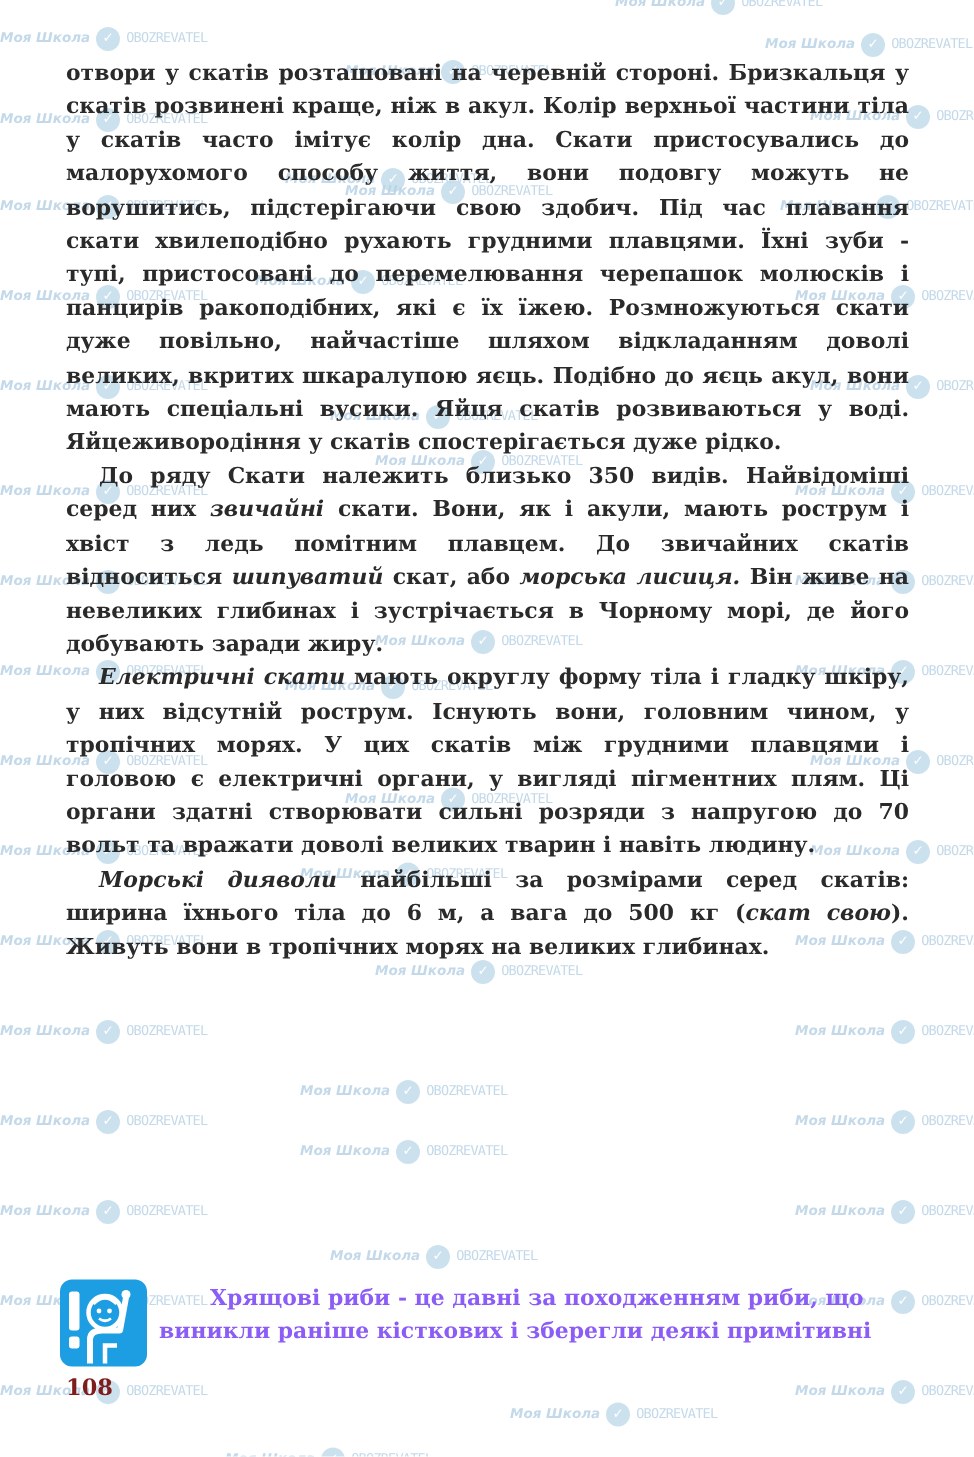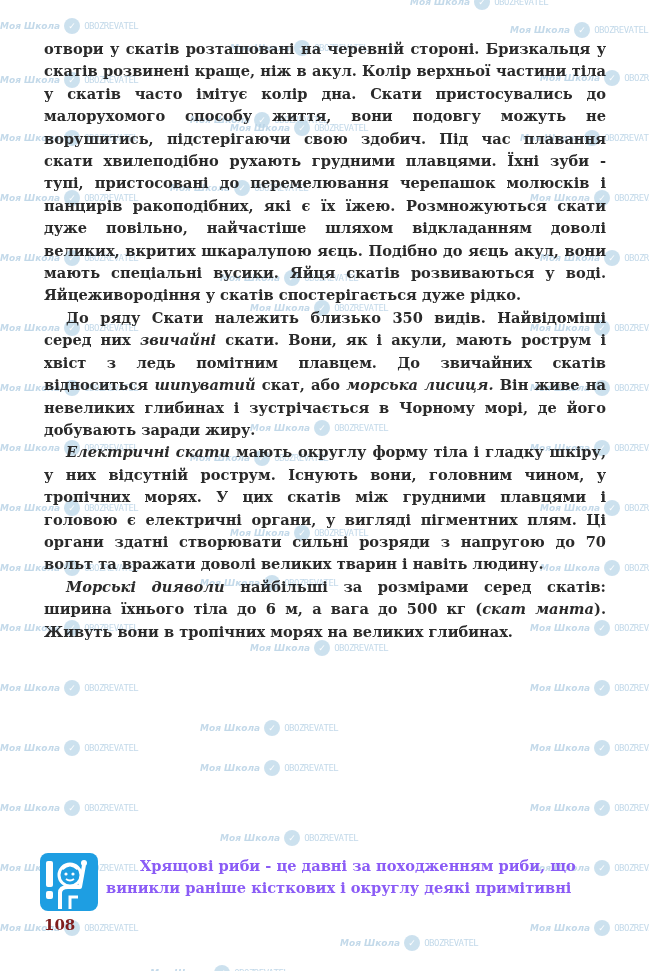--- a/index.html
+++ b/index.html
@@ -290,37 +290,37 @@
       <span class="school">Моя Школа</span>
       <span class="circ">✓</span>
       <span class="obz">OBOZREVATEL</span>
     </div>
   </div>
 
 <div class="page" id="page-body">
     <p class="para"><span>отвори у скатів розташовані на черевній стороні. Бризкальця у скатів розвинені краще, ніж в акул. Колір верхньої частини тіла у скатів часто імітує колір дна. Скати пристосувались до малорухомого способу життя, вони подовгу можуть не ворушитись, підстерігаючи свою здобич. Під час плавання скати хвилеподібно рухають грудними плавцями. Їхні зуби - тупі, пристосовані до перемелювання черепашок молюсків і панцирів ракоподібних, які є їх їжею. Розмножуються скати дуже повільно, найчастіше шляхом відкладанням доволі великих, вкритих шкаралупою яєць. Подібно до яєць акул, вони мають спеціальні вусики. Яйця скатів розвиваються у воді. Яйцеживородіння у скатів спостерігається дуже рідко.</span></p>
     <p class="para indent"><span>До ряду Скати належить близько 350 видів. Найвідоміші серед них </span><span class="it">звичайні</span><span> скати. Вони,  як і акули, мають рострум і хвіст з ледь помітним плавцем. До звичайних скатів відноситься </span><span class="it">шипуватий</span><span> скат, або </span><span class="it">морська лисиця.</span><span> Він живе на невеликих глибинах і зустрічається в Чорному морі, де його добувають заради жиру.</span></p>
     <p class="para indent"><span class="it">Електричні скати</span><span>  мають округлу форму тіла і гладку шкіру, у них відсутній рострум. Існують вони, головним чином, у тропічних морях. У цих скатів між грудними  плавцями і головою є електричні органи, у вигляді пігментних плям.  Ці органи здатні створювати сильні розряди з напругою до 70 вольт та вражати доволі великих тварин і навіть людину.</span></p>
-    <p class="para indent"><span class="it">Морські дияволи</span><span> найбільші за розмірами серед скатів: ширина їхнього тіла до 6 м, а вага до 500 кг (</span><span class="it">скат манта</span><span>). Живуть вони в тропічних морях на великих глибинах.</span></p>
+    <p class="para indent"><span class="it">Морські дияволи</span><span> найбільші за розмірами серед скатів: ширина їхнього тіла до 6 м, а вага до 500 кг (</span><span class="it">скат свою</span><span>). Живуть вони в тропічних морях на великих глибинах.</span></p>
   </div>
 
 <div class="callout">
   <div class="icon-box">
     <svg width="58" height="58" viewBox="0 0 58 58">
       <rect x="6" y="8" width="7" height="26" rx="2" fill="#fff"></rect>
       <rect x="6" y="38" width="7" height="8" rx="2" fill="#fff"></rect>
       <circle cx="30" cy="22" r="11" fill="none" stroke="#fff" stroke-width="3"></circle>
       <path d="M22 16 q8 -8 16 0" stroke="#fff" stroke-width="3" fill="none"></path>
       <circle cx="26" cy="21" r="1.6" fill="#fff"></circle>
       <circle cx="33" cy="21" r="1.6" fill="#fff"></circle>
       <path d="M26 26 q4 3 8 0" stroke="#fff" stroke-width="1.8" fill="none"></path>
       <path d="M20 56 L20 40 Q20 34 28 34 L40 34 L44 12" stroke="#fff" stroke-width="4" fill="none" stroke-linejoin="round"></path>
       <path d="M30 56 L30 44 L38 44" stroke="#fff" stroke-width="3" fill="none"></path>
       <circle cx="44" cy="10" r="3" fill="#fff"></circle>
     </svg>
   </div>
   <div class="callout-text">
     <span class="first">Хрящові риби - це давні за походженням риби, що</span>
-    <span>виникли раніше кісткових і округлу деякі примітивні</span>
+    <span>виникли раніше кісткових і зберегли деякі примітивні</span>
   </div>
 </div>
 
 <div class="page-number">108</div>
 
 </body></html>

